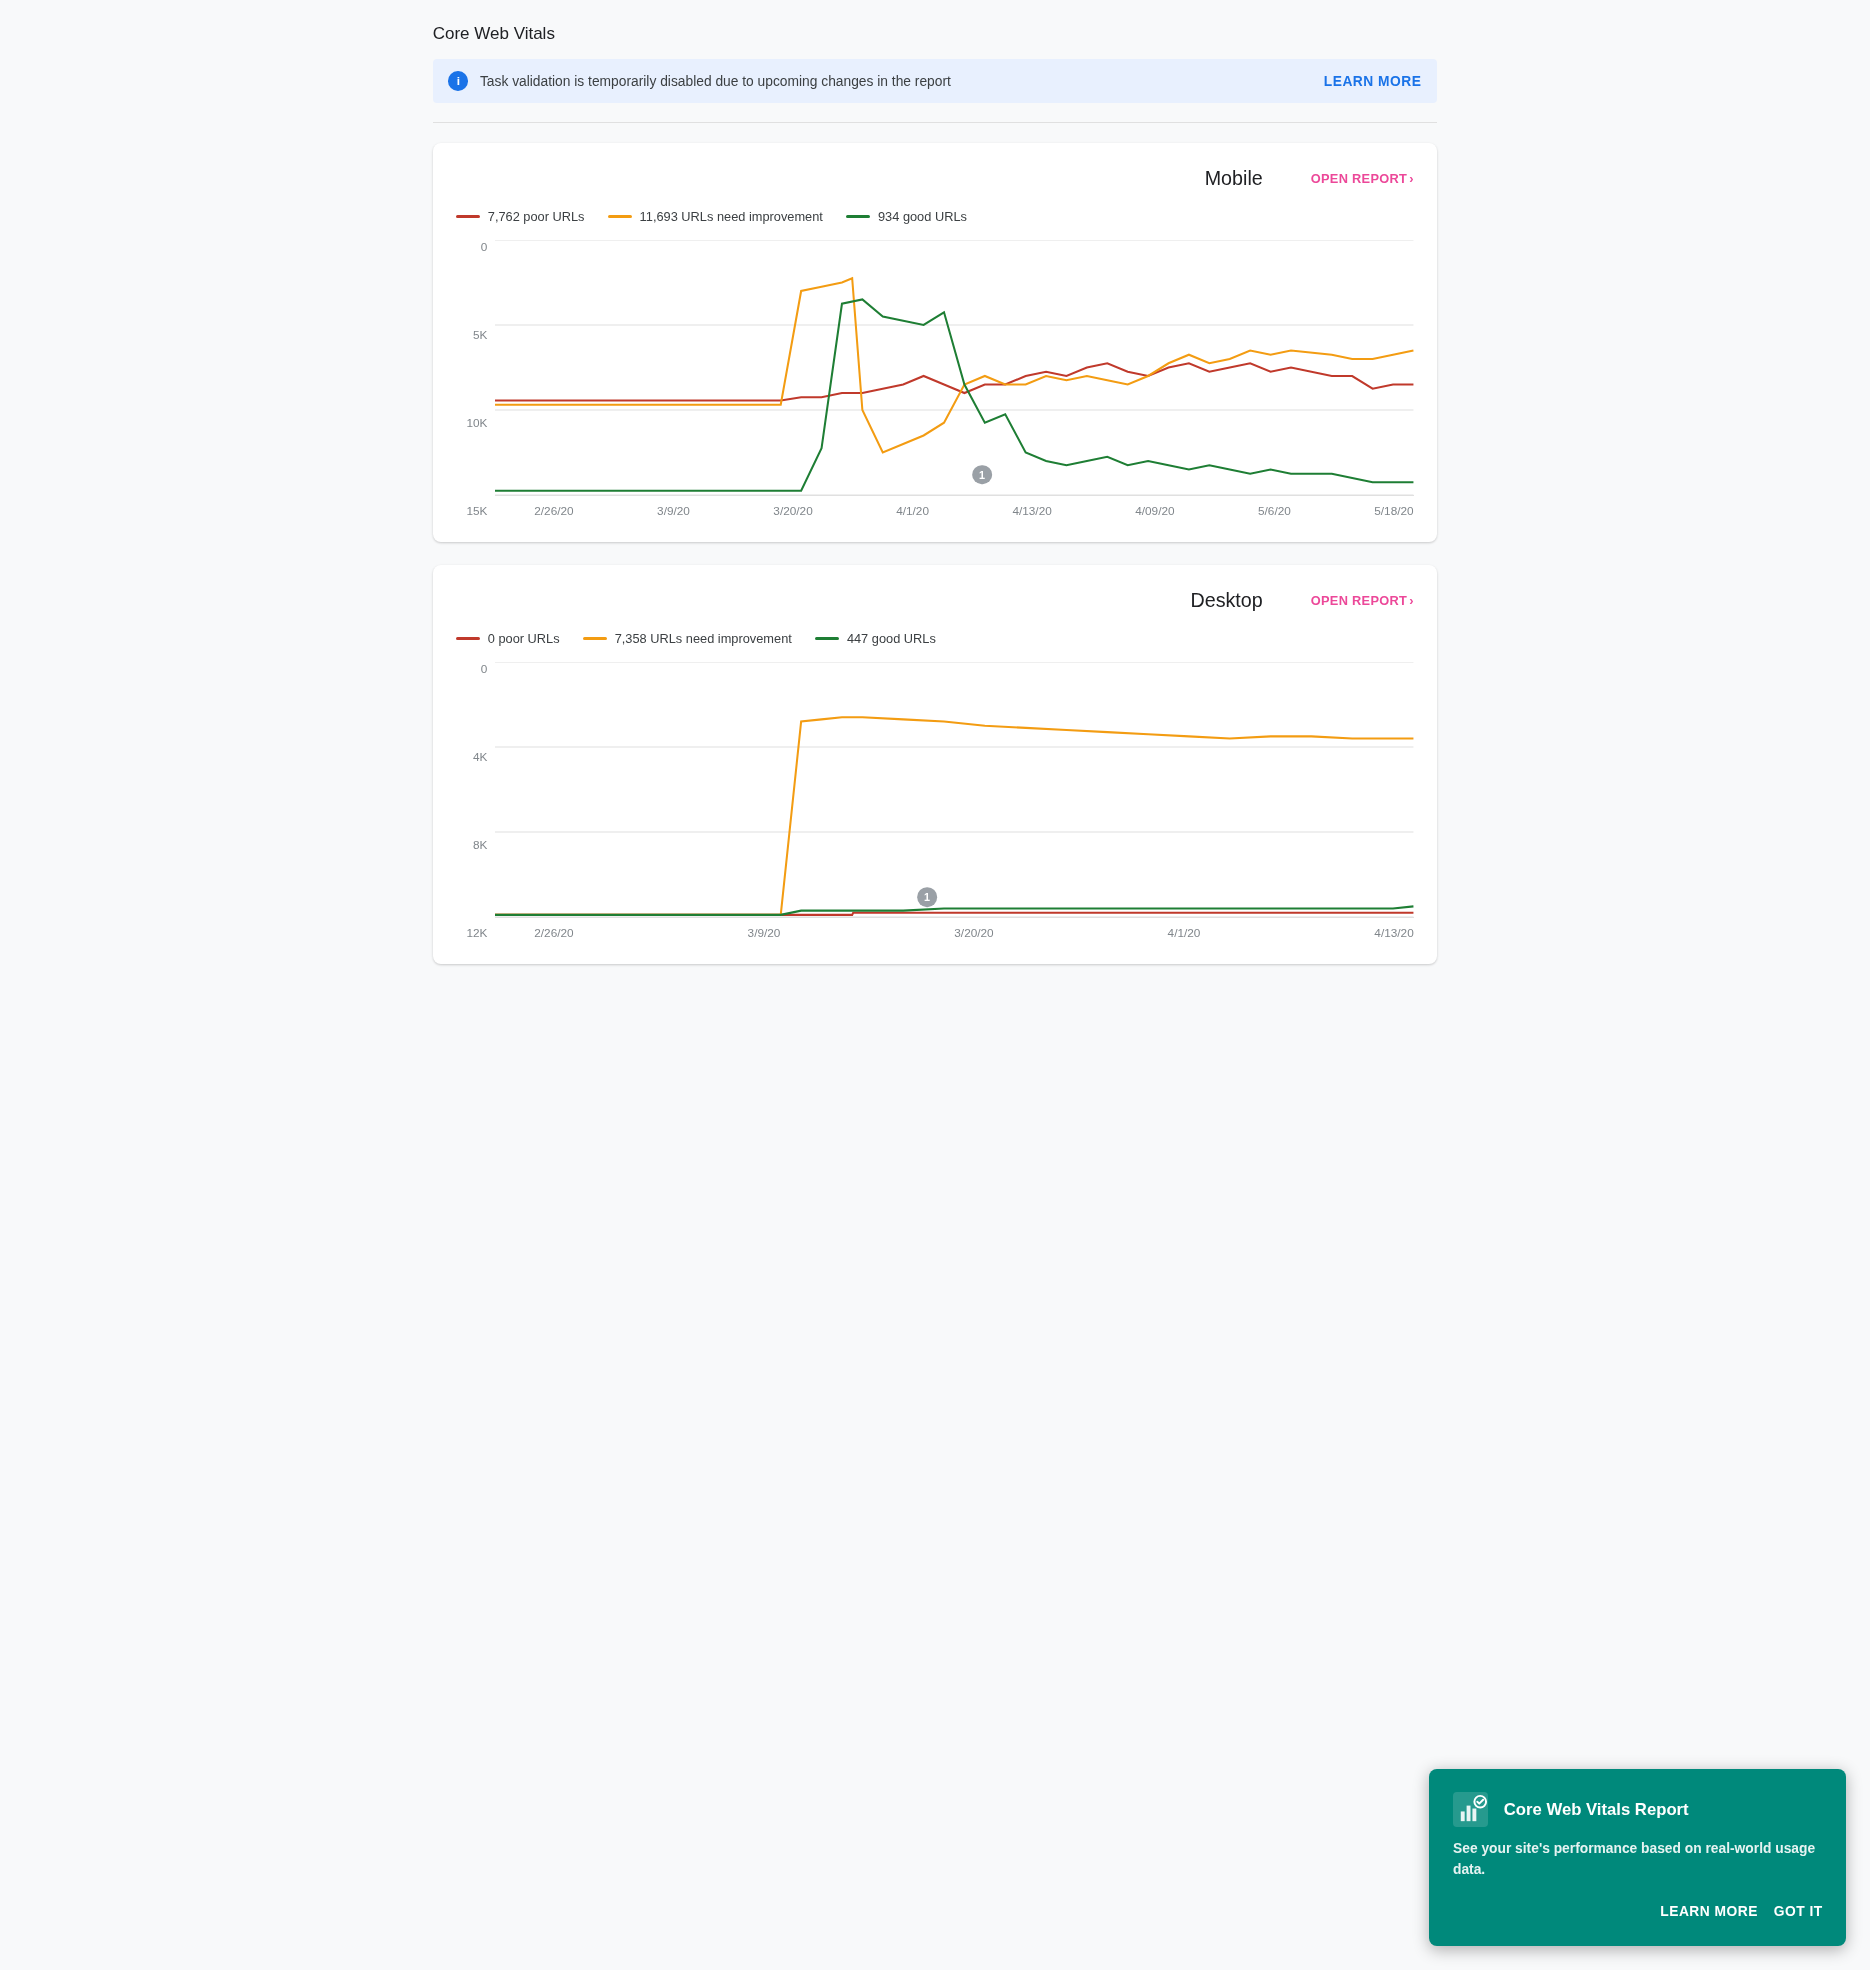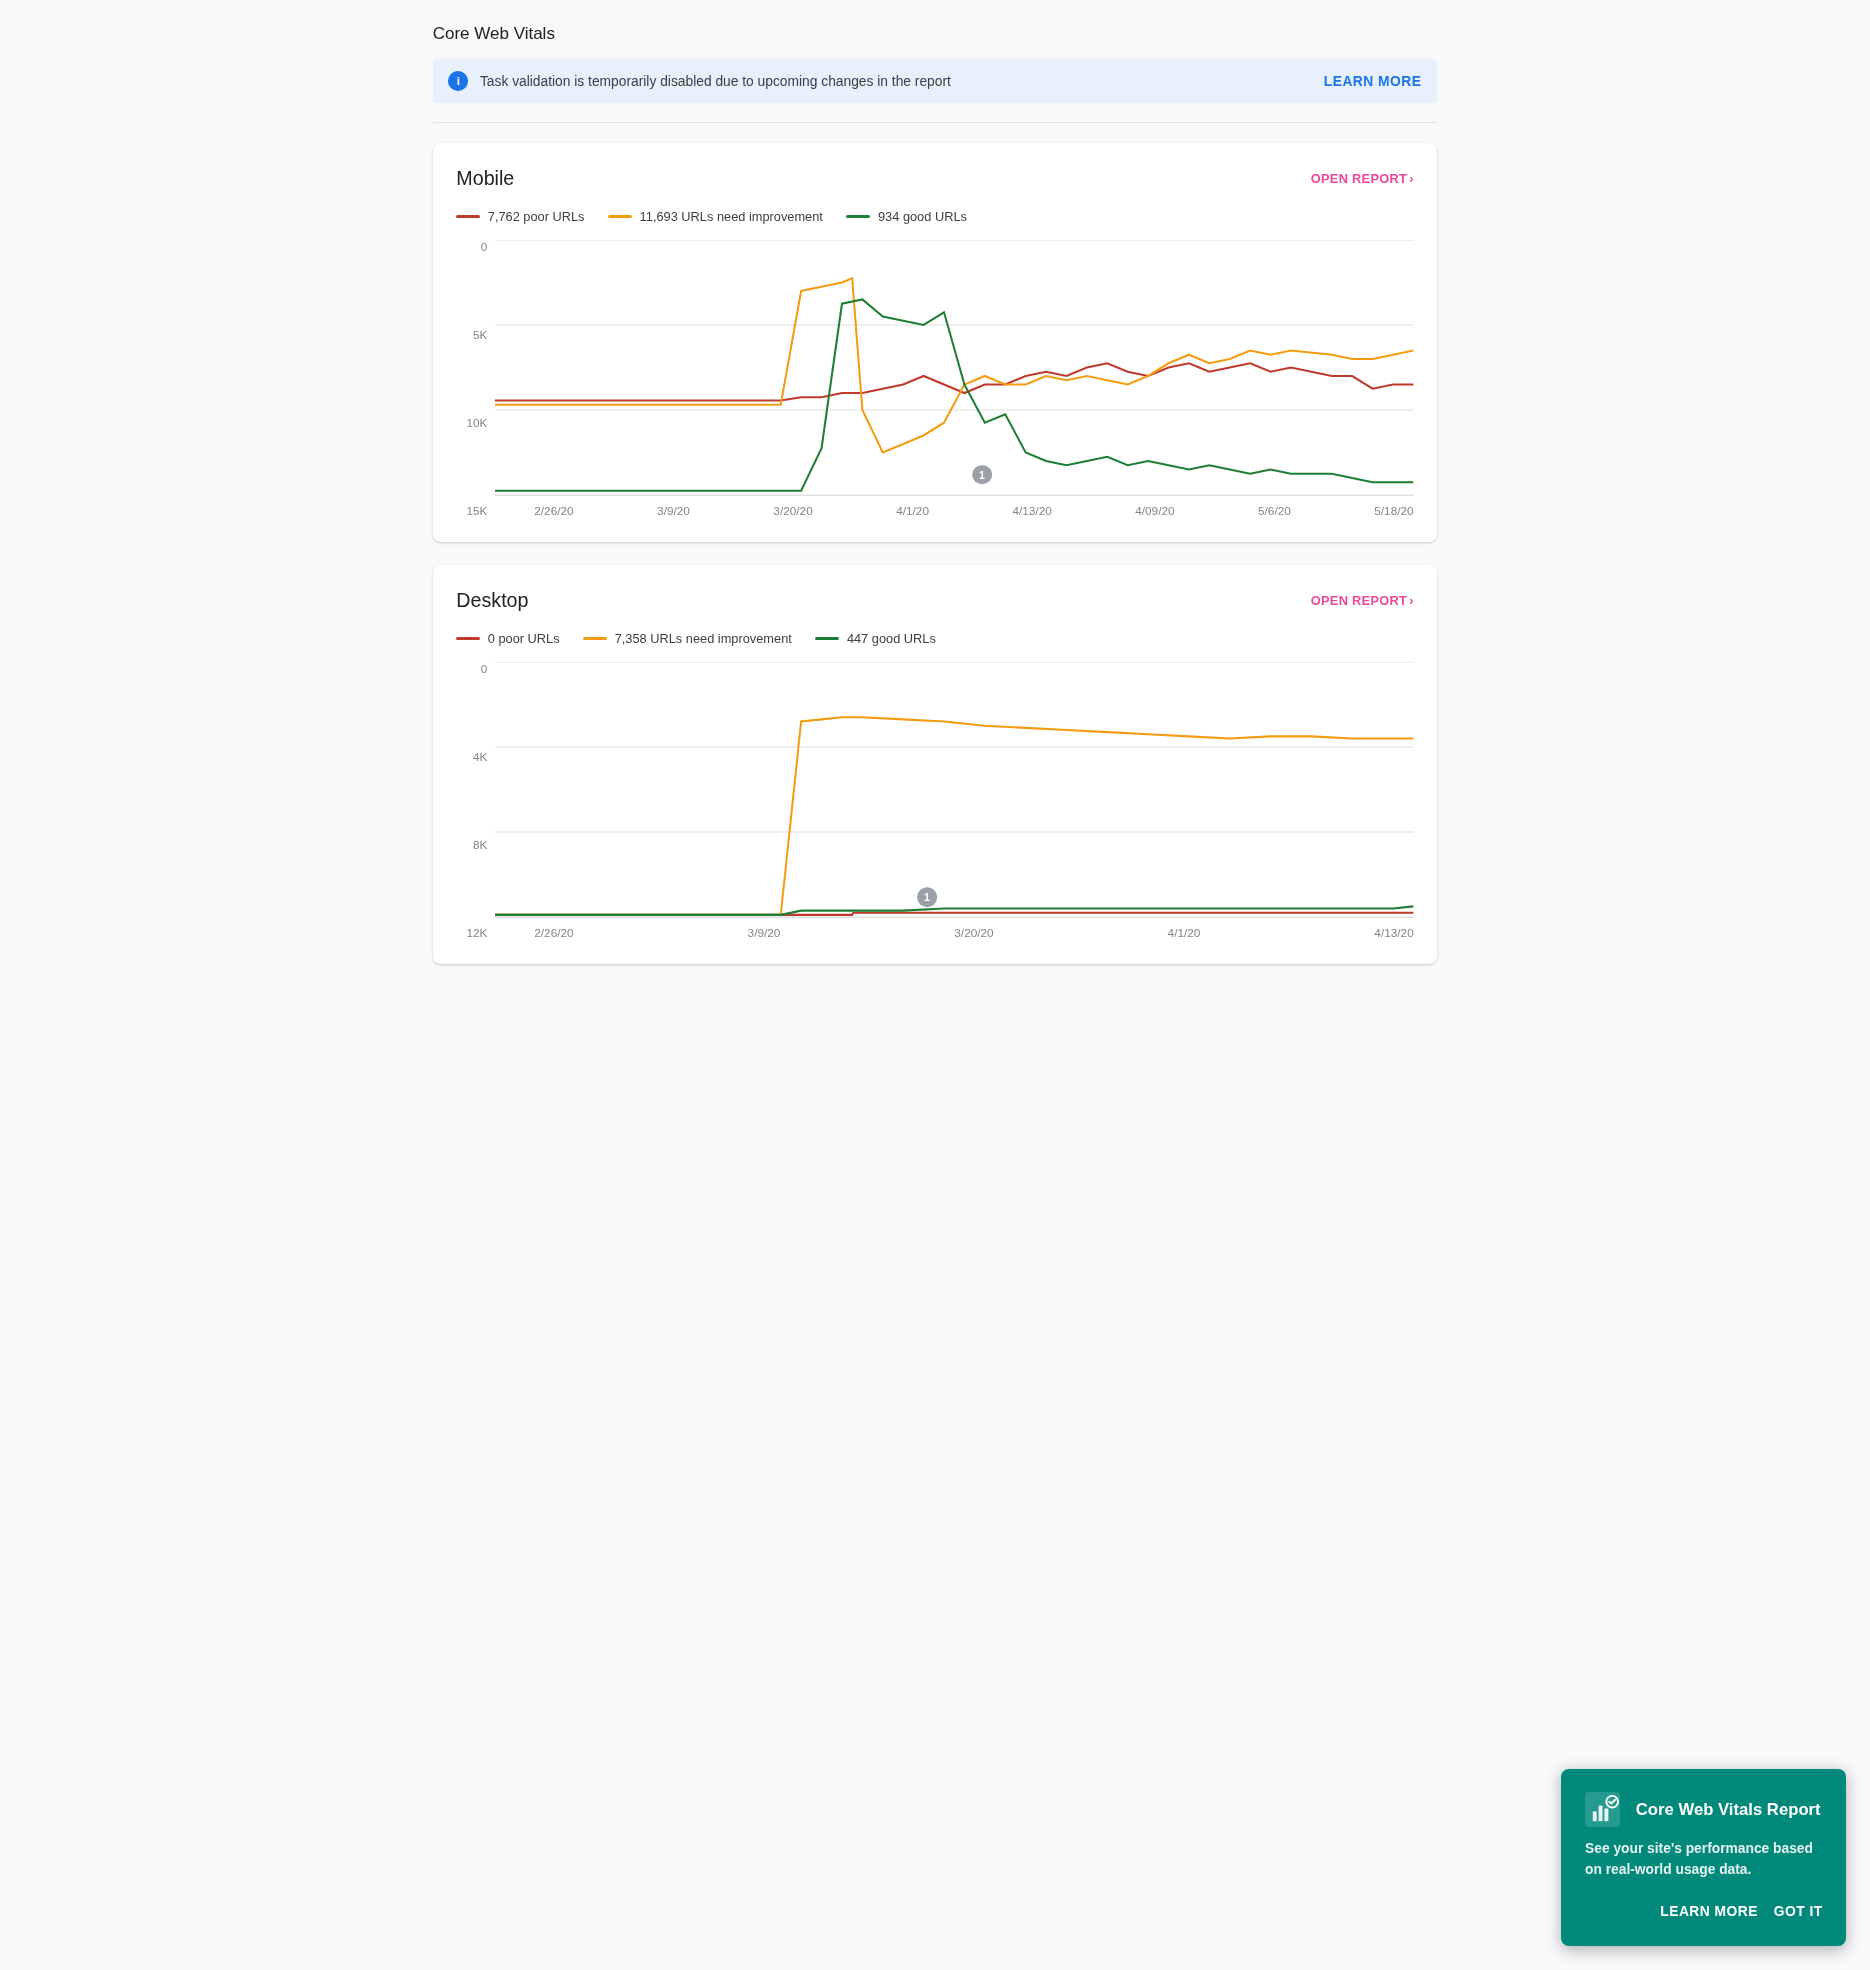--- a/index.html
+++ b/index.html
@@ -92,21 +92,21 @@
     }
     .card {
       background: #fff;
       border-radius: 7.9px;
       box-shadow: 0 1px 3px rgba(0,0,0,0.12), 0 1px 2px rgba(0,0,0,0.08);
       padding: 23.6px;
       margin-bottom: 23.6px;
     }
     .card-header {
       display: flex;
-      justify-content: space-between;
+      justify-content: flex-end;
       align-items: center;
       margin-bottom: 19.7px;
     }
     .card-title {
       font-size: 19.7px;
       font-weight: 400;
       color: #202124;
     }
     .open-report-link {
       color: #ec4899;
@@ -174,21 +174,21 @@
     }
     .chart-wrapper {
       position: relative;
       padding-left: 39px;
     }
     
     .popup-overlay {
       position: fixed;
       bottom: 23.6px;
       right: 23.6px;
-      width: 285px;
+      width: 417px;
       background: #00897b;
       border-radius: 7.9px;
       padding: 23.6px;
       color: white;
       box-shadow: 0 3.9px 15.8px rgba(0,0,0,0.3);
       z-index: 100;
     }
     .popup-header {
       display: flex;
       align-items: center;

